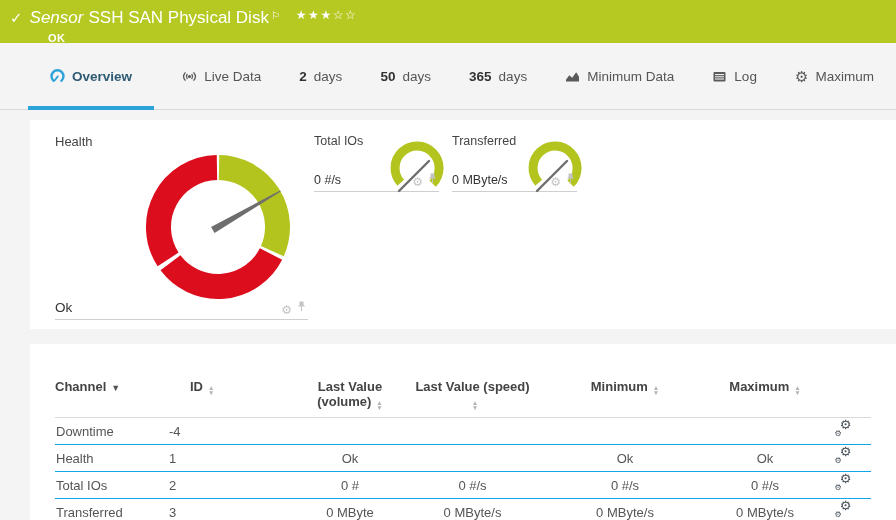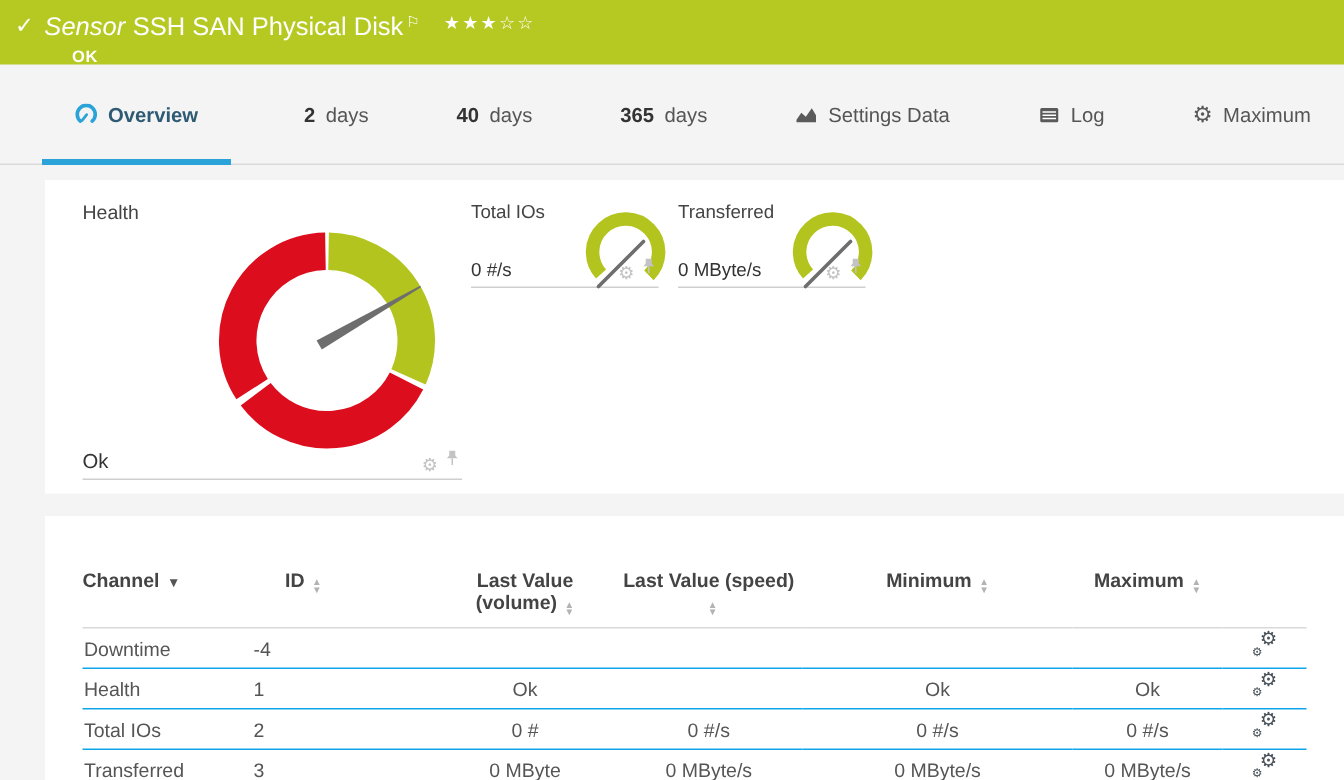--- a/index.html
+++ b/index.html
@@ -81,43 +81,55 @@
   <div class="tab active">
     <span class="ticon">
       <svg width="15" height="15" viewBox="0 0 15 15">
           <path d="M3.6 11.8 A6 6 0 1 1 11.4 11.8" stroke="#2ba3d8" stroke-width="2.4" fill="none" stroke-linecap="round"></path>
           <path d="M7.8 7.4 L4.8 11.2" stroke="#2ba3d8" stroke-width="1.8" stroke-linecap="round"></path>
         </svg>
     </span>
     <span>Overview</span>
   </div>
 
+  <div class="tab">
+    <span class="ticon">
+      <svg width="15" height="15" viewBox="0 0 15 15">
+          <circle cx="7.5" cy="7.5" r="1.6" fill="#5a5a5a"></circle>
+          <path d="M5.1 5.5 A3.3 3.3 0 0 0 5.1 9.5" stroke="#5a5a5a" stroke-width="1.3" fill="none" stroke-linecap="round"></path>
+          <path d="M3.1 3.8 A5.8 5.8 0 0 0 3.1 11.2" stroke="#5a5a5a" stroke-width="1.3" fill="none" stroke-linecap="round"></path>
+          <path d="M9.9 5.5 A3.3 3.3 0 0 1 9.9 9.5" stroke="#5a5a5a" stroke-width="1.3" fill="none" stroke-linecap="round"></path>
+          <path d="M11.9 3.8 A5.8 5.8 0 0 1 11.9 11.2" stroke="#5a5a5a" stroke-width="1.3" fill="none" stroke-linecap="round"></path>
+        </svg>
+    </span>
+    <span>Live Data</span>
+  </div>
 
   <div class="tab">
     <span class="num">2</span>
     <span>days</span>
   </div>
 
   <div class="tab">
-    <span class="num">40</span>
+    <span class="num">50</span>
     <span>days</span>
   </div>
 
   <div class="tab">
     <span class="num">365</span>
     <span>days</span>
   </div>
 
   <div class="tab">
     <span class="ticon">
       <svg width="15" height="15" viewBox="0 0 15 15">
           <path d="M1 12.5 L1 10.8 L4.2 6.2 L7.2 8.8 L11.2 3.2 L14 7.8 L14 12.5 Z" fill="#5a5a5a"></path>
         </svg>
     </span>
-    <span>Settings Data</span>
+    <span>Minimum Data</span>
   </div>
 
   <div class="tab">
     <span class="ticon">
       <svg width="15" height="15" viewBox="0 0 15 15">
           <rect x="1.5" y="3" width="12" height="9.5" rx="1" fill="#5a5a5a"></rect>
           <line x1="3" y1="5.6" x2="12" y2="5.6" stroke="#fff" stroke-width="1"></line>
           <line x1="3" y1="7.8" x2="12" y2="7.8" stroke="#fff" stroke-width="1"></line>
           <line x1="3" y1="10" x2="12" y2="10" stroke="#fff" stroke-width="1"></line>
         </svg>

